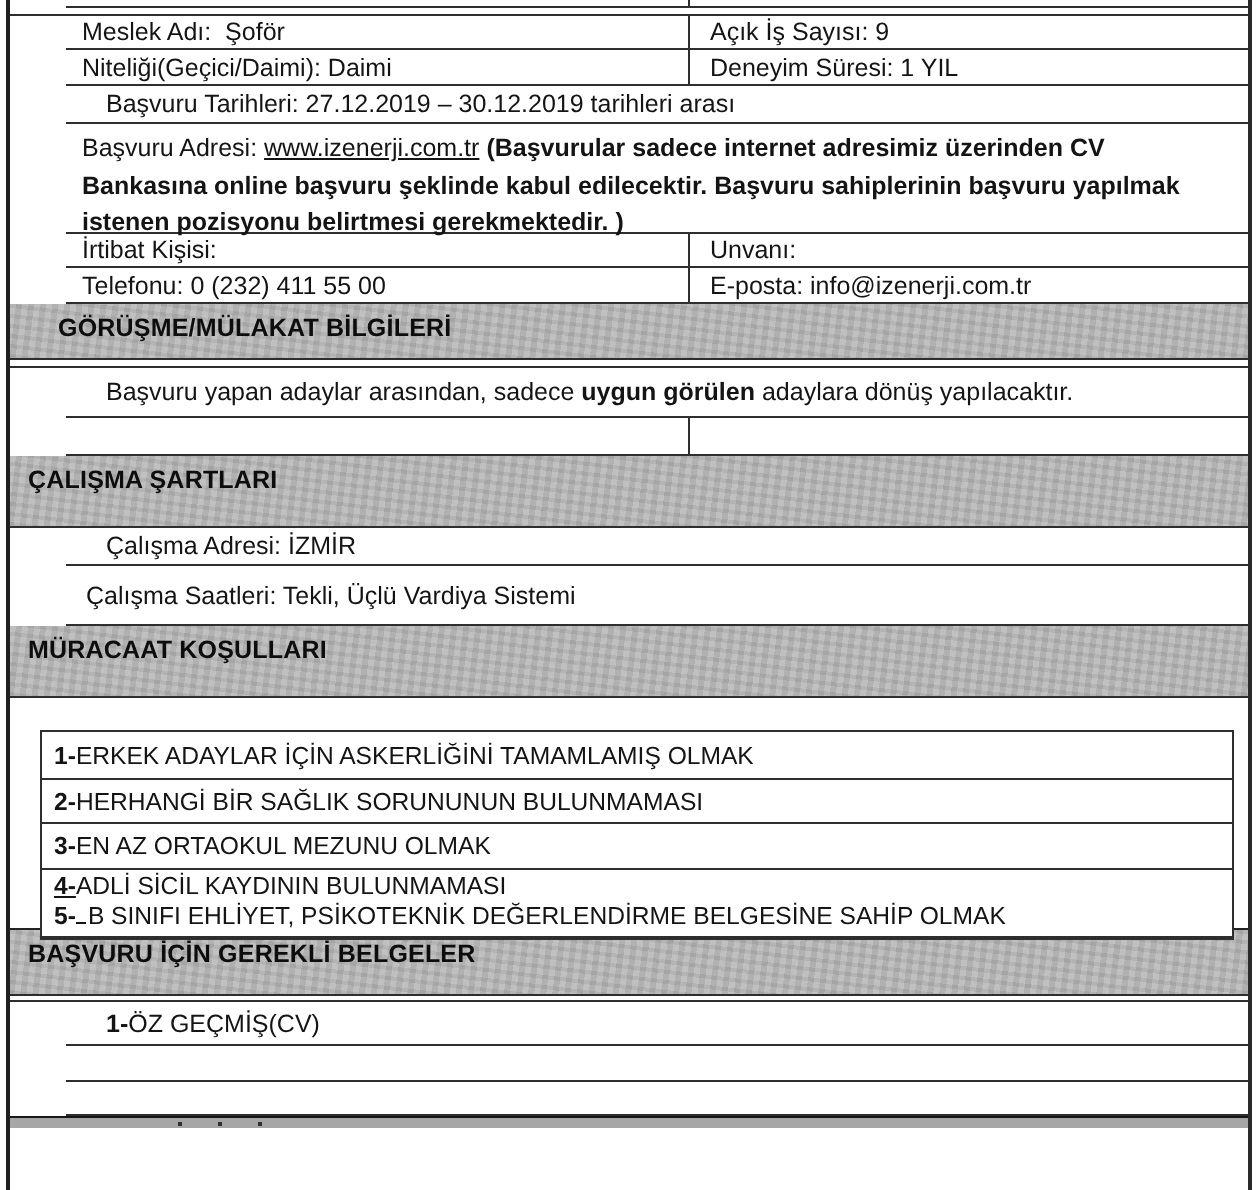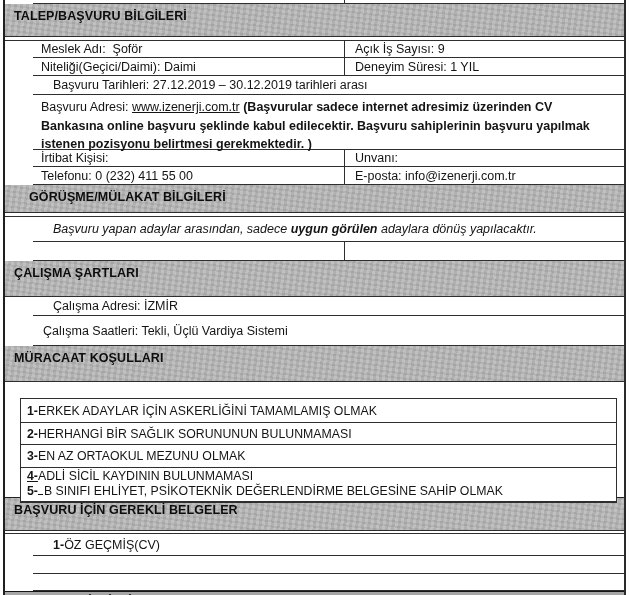--- a/index.html
+++ b/index.html
@@ -25,21 +25,21 @@
       repeating-linear-gradient(97deg, rgba(255,255,255,.10) 0 3px, rgba(0,0,0,.045) 3px 6px),
       repeating-linear-gradient(7deg, rgba(0,0,0,.05) 0 2px, rgba(255,255,255,.06) 2px 5px);
   }
   .gap{height:4px;background:#fff;}
   .split{padding:0;}
   .split .cl{width:312px;align-self:stretch;display:flex;align-items:center;
              border-right:1px solid #2e2e2e;padding:0 8px;box-sizing:border-box;}
   .split .cr{flex:1;display:flex;align-items:center;padding:0 10px;}
   .pad{padding:0 20px;}
   .pre{white-space:pre-wrap;}.h17{height:17px;}.h18{height:18px;}.h19{height:19px;}
-  .h22{height:22px;}.h25{height:25px;font-style:italic;}.h28{height:28px;padding-left:24px;}.h30{height:30px;}
+  .h22{height:22px;}.h25{height:25px;}.h28{height:28px;padding-left:24px;}.h30{height:30px;}
   .h33{height:33px;}.h36{height:36px;}.h55{height:55px;}
   .top-partial{height:4px;border-bottom:1.5px solid #2e2e2e;}
   .top-partial .cl{border-right:1px solid #2e2e2e;width:312px;align-self:stretch;}
   .adres-row{padding:3px 16px 0 8px;line-height:18.5px;}
   .link{text-decoration:underline;color:inherit;}
   .vtop{align-items:flex-start;padding-top:4px;}
   .muracaat-wrap{height:115px;position:relative;border-bottom:1.5px solid #222;}
   .inner-box{
     position:absolute;left:15px;top:16px;width:597px;box-sizing:border-box;
     border:1.5px solid #2e2e2e;border-bottom-width:2px;background:#fff;
@@ -63,21 +63,20 @@
 </head>
 <body>
 
 <div class="doc-table">
 
   <div class="row split top-partial">
     <div class="cl"></div>
     <div class="cr"></div>
   </div>
 
-  <div class="band h33">TALEP/BAŞVURU BİLGİLERİ</div>
   <div class="gap"></div>
 
   <div class="row split h17">
     <div class="cl pre">Meslek Adı:  Şoför</div>
     <div class="cr">Açık İş Sayısı: 9</div>
   </div>
 
   <div class="row split h18">
     <div class="cl">Niteliği(Geçici/Daimi): Daimi</div>
     <div class="cr">Deneyim Süresi: 1 YIL</div>

